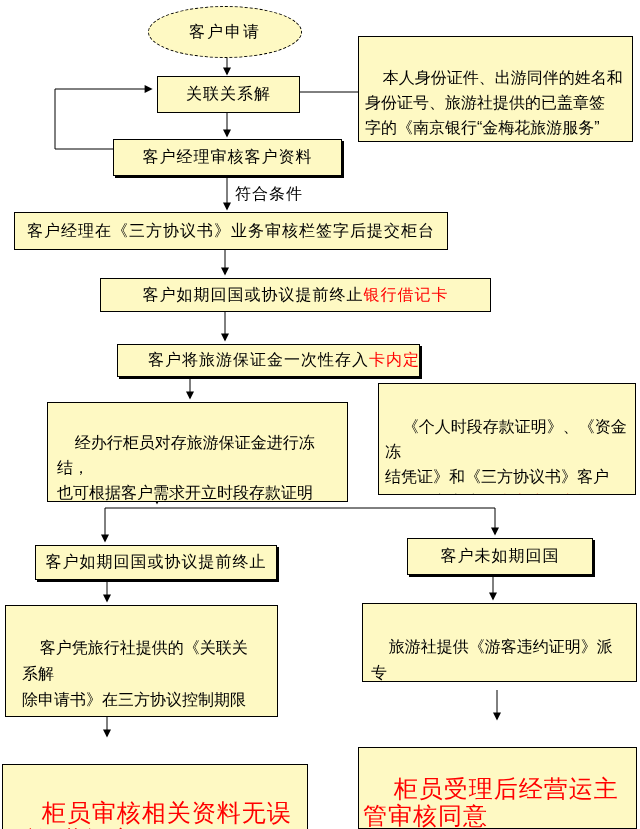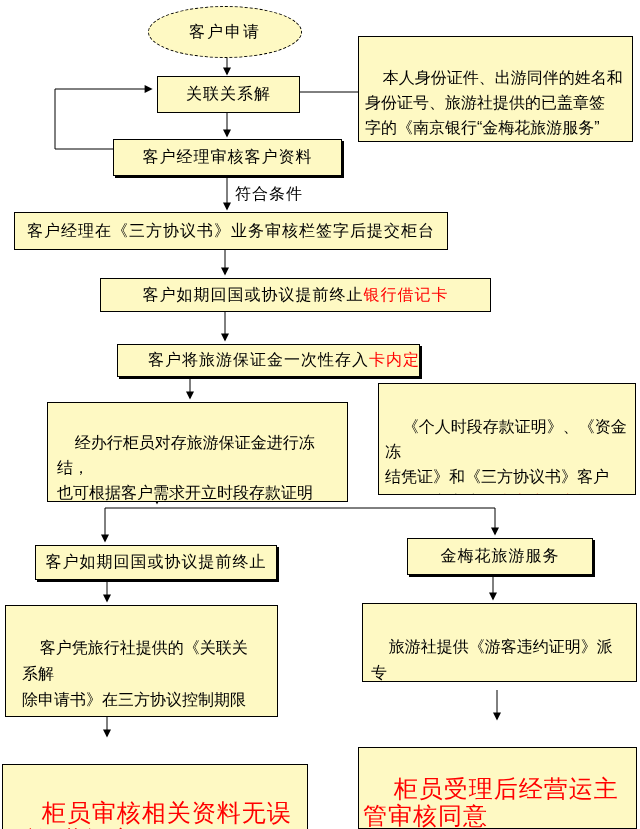--- a/index.html
+++ b/index.html
@@ -98,21 +98,21 @@
 结凭证》和《三方协议书》客户
 联原件交客户</span><span class="red" style="color: rgb(255, 0, 0);">，由客户提交旅游
 社向使馆申请签证</span>
   </div>
 
   <div class="node center shadow" style="left:35px;top:545px;width:242px;height:35px;">
     <span>客户如期回国或协议提前终止</span>
   </div>
 
   <div class="node center shadow" style="left:407px;top:538px;width:186px;height:37px;">
-    <span>金梅花旅游服务</span>
+    <span>客户未如期回国</span>
   </div>
 
   <div class="node multi lh26" style="left:5px;top:605px;width:273px;height:112px;padding:3px 16px;">
     <span>客户凭旅行社提供的《关联关系解
 除申请书》在三方协议控制期限内
 到南京银行杭州分行原经办行办理
 旅游保证金解冻手续</span>
   </div>
 
   <div class="node multi lh26" style="left:362px;top:603px;width:275px;height:79px;padding:4px 8px;">

